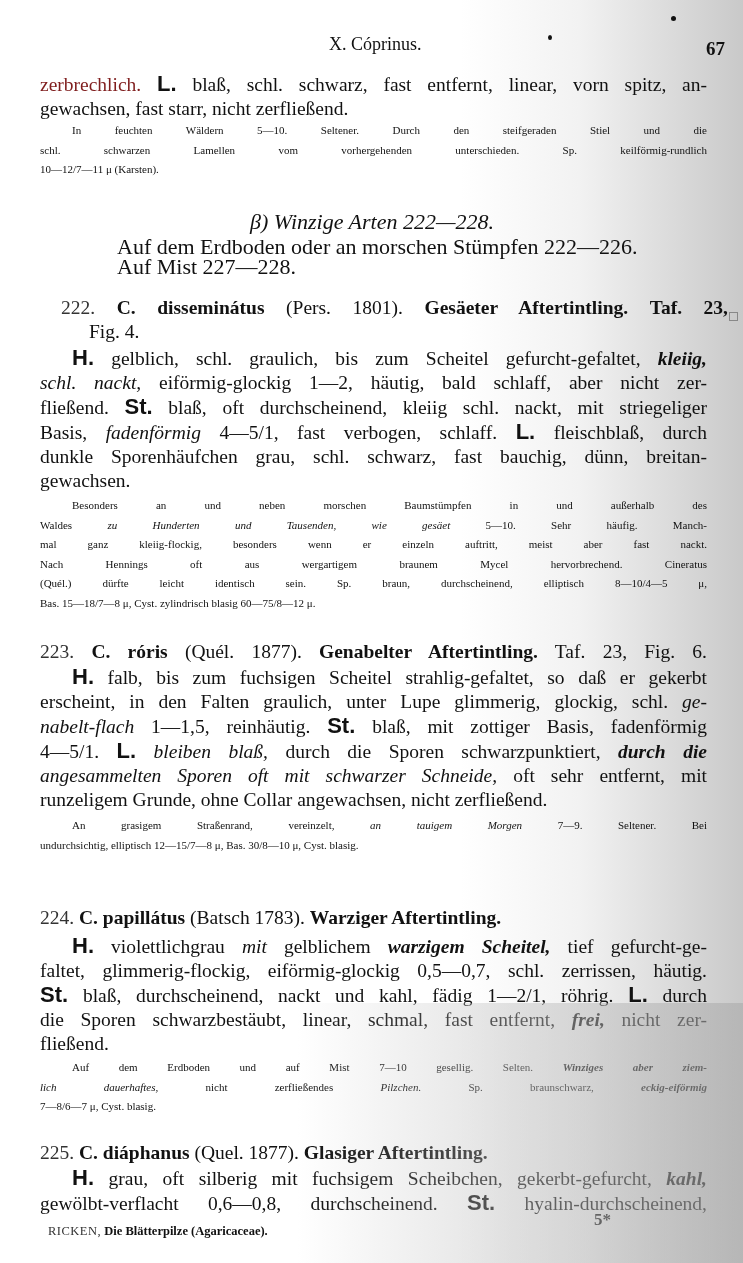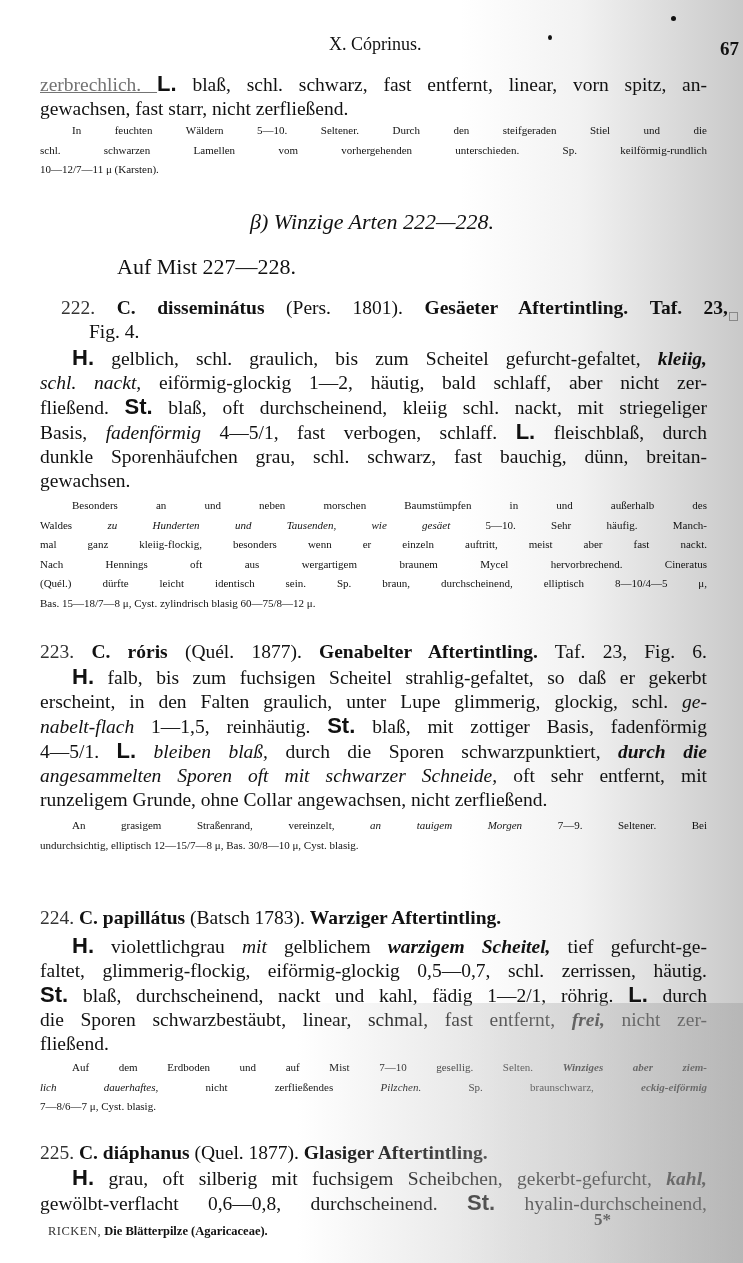--- a/index.html
+++ b/index.html
@@ -10,32 +10,32 @@
     font-family: "Liberation Serif", "DejaVu Serif", serif;
   }
   .bottom-shade {
     position: absolute; left: 0; right: 0; bottom: 0; height: 260px;
     background: linear-gradient(to right, rgba(255,255,255,0) 0%, rgba(255,255,255,0) 40%, rgba(190,190,190,0.45) 70%, rgba(170,170,170,0.6) 100%);
     pointer-events: none;
   }
   .page { position: absolute; left: 0; top: 0; width: 743px; height: 1263px; }
   .running-head { position: absolute; top: 30px; left: 16px; width: 743px; height: 30px; padding-left: 36px; }
   .running-title { position: absolute; left: 313px; top: 4px; font-size: 18px; }
-  .page-number { position: absolute; left: 690px; top: 8px; font-size: 19px; font-weight: bold; margin-left: 14px; }
+  .page-number { position: absolute; left: 690px; top: 8px; font-size: 19px; font-weight: bold; }
   .speck { position: absolute; background: #111; border-radius: 50%; }
   .block { position: absolute; left: 40px; width: 667px; font-size: 19.5px; line-height: 24px; text-align: justify; }
   .block.small { font-size: 11px; line-height: 19.5px; }
   .line { display: block; white-space: nowrap; text-align: justify; text-align-last: justify; }
   .line.last { text-align-last: left; }
   .indent { padding-left: 32px; }
   .hang { padding-left: 28px; }
   .it { font-style: italic; }
   .b { font-weight: bold; }
   .lbl { font-weight: bold; font-size: 22px; font-family: "Liberation Sans", "DejaVu Sans", sans-serif; }
-  .faint { color: #737373; text-decoration: underline; }
+  .faint { color: #7f1d1d; }
   .center { position: absolute; font-size: 22px; line-height: 22px; }
   .num { color: #333; }
   .margin-mark { position: absolute; left: 729px; top: 312px; width: 7px; height: 7px; border: 1px solid #888; }
   .footer-sig { position: absolute; left: 48px; top: 1224px; font-size: 12.5px; }
   .footer-sig .author { letter-spacing: 0.5px; color: #333; }
   .sig-mark { position: absolute; left: 594px; top: 1210px; font-size: 17px; font-weight: bold; }
 </style>
 </head>
 <body>
 
@@ -52,20 +52,21 @@
     <span class="line"><span class="faint">zerbrechlich. </span><span class="lbl">L.</span><span> blaß, schl. schwarz, fast entfernt, linear, vorn spitz, an-</span></span>
     <span class="line last"><span>gewachsen, fast starr, nicht zerfließend.</span></span>
   </div>
   <div class="block small" style="top:121px;">
     <span class="line indent">In feuchten Wäldern 5—10.  Seltener.  Durch den steifgeraden Stiel und die</span>
     <span class="line">schl. schwarzen Lamellen vom vorhergehenden unterschieden.  Sp. keilförmig-rundlich</span>
     <span class="line last">10—12/7—11 μ (Karsten).</span>
   </div>
 
   <div class="center it" style="left:250px;top:211px;">β) Winzige Arten 222—228.</div>
+  <div class="center" style="left:117px;top:236px;">Auf dem Erdboden oder an morschen Stümpfen 222—226.</div>
   <div class="center" style="left:117px;top:256px;">Auf Mist 227—228.</div>
 
   <div class="block" style="top:296px;margin-left:21px;">
     <span class="line"><span class="num">222.</span> <span class="b">C. disseminátus</span> <span>(Pers. 1801).</span>  <span class="b">Gesäeter Aftertintling.</span> <span class="b">Taf. 23,</span></span>
     <span class="line last hang">Fig. 4.</span>
   </div>
   <div class="block" style="top:346px;">
     <span class="line indent"><span class="lbl">H.</span><span> gelblich, schl. graulich, bis zum Scheitel gefurcht-gefaltet, </span><span class="it b">kleiig,</span></span>
     <span class="line"><span class="it">schl. nackt,</span><span> eiförmig-glockig 1—2, häutig, bald schlaff, aber nicht zer-</span></span>
     <span class="line"><span>fließend.  </span><span class="lbl">St.</span><span> blaß, oft durchscheinend, kleiig schl. nackt, mit striegeliger</span></span>

